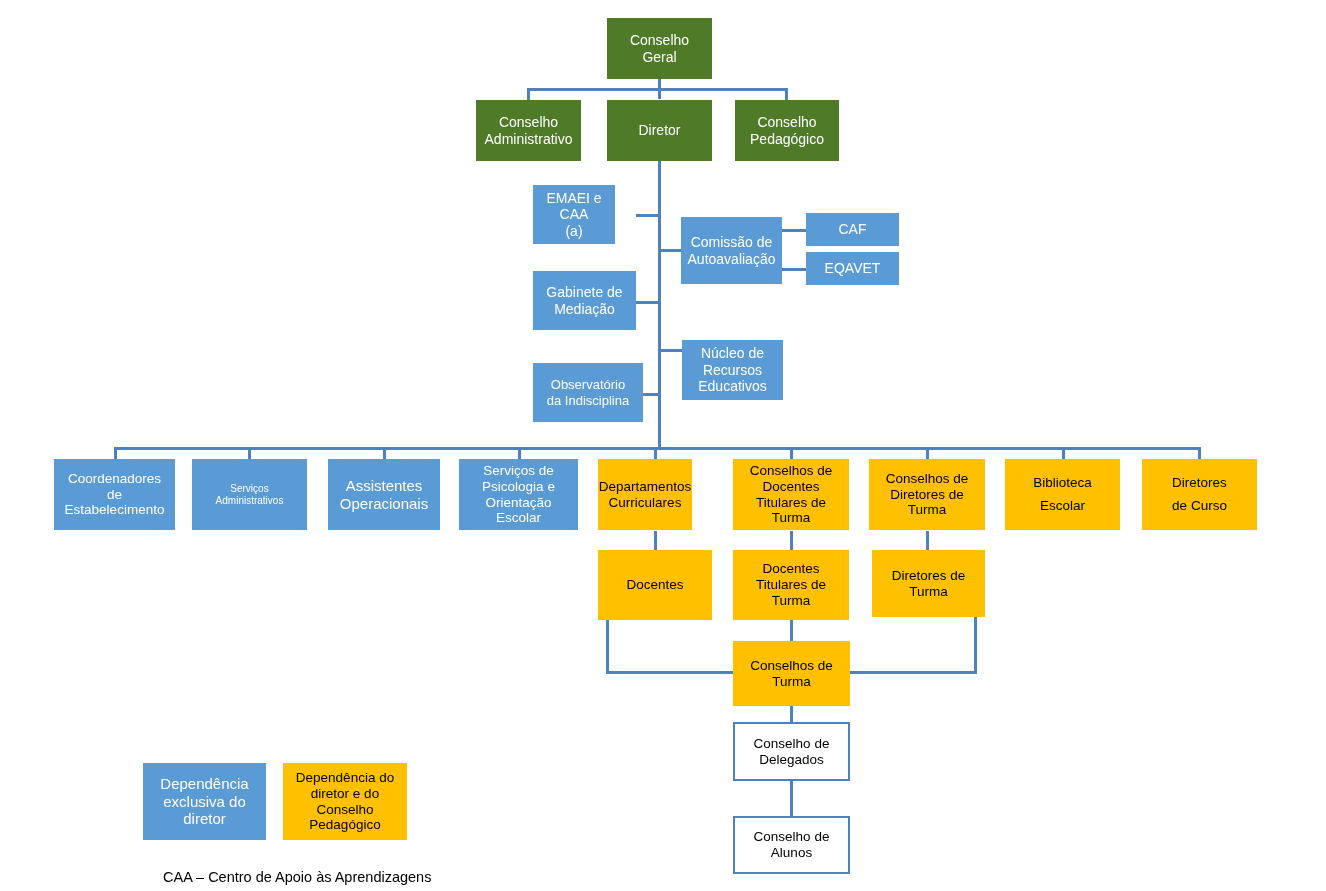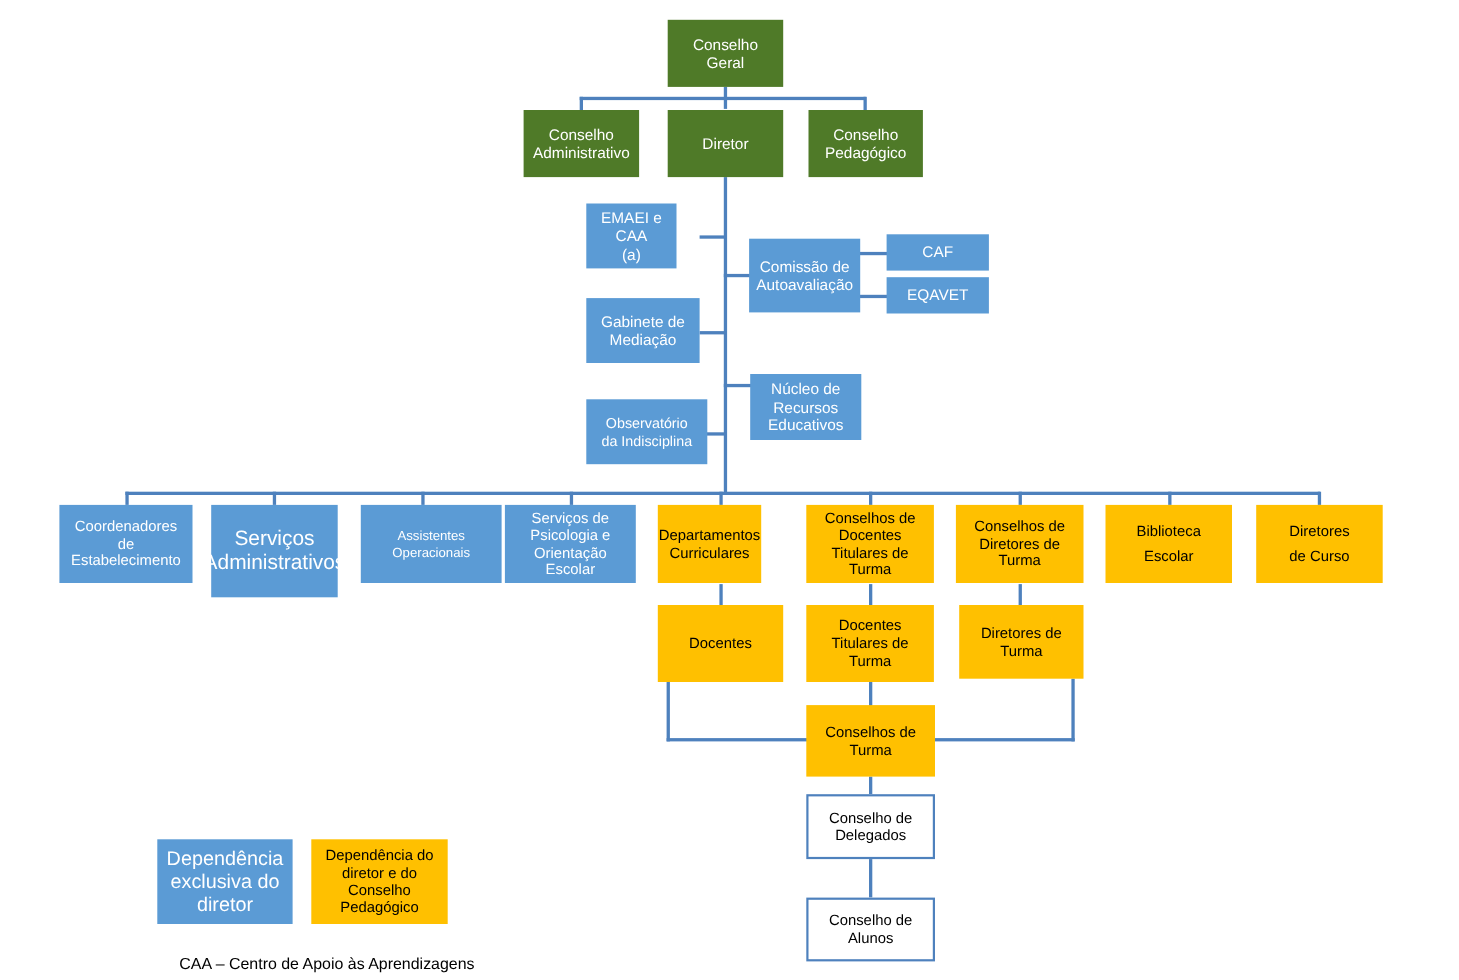--- a/index.html
+++ b/index.html
@@ -94,23 +94,23 @@
 Autoavaliação</div>
   <div class="node blue" style="left:806px;top:213px;width:93px;height:33px;font-size:14px;text-align:right;">CAF</div>
   <div class="node blue" style="left:806px;top:252px;width:93px;height:33px;font-size:14px;">EQAVET</div>
   <div class="node blue" style="left:682px;top:320px;width:101px;height:60px;font-size:14px;margin-top:20px;">Núcleo de
 Recursos
 Educativos</div>
 
   <div class="node blue" style="left:54px;top:459px;width:121px;height:71px;font-size:13.5px;">Coordenadores
 de
 Estabelecimento</div>
-  <div class="node blue" style="left:192px;top:459px;width:115px;height:84px;font-size:19px;">Serviços
+  <div class="node blue" style="left:192px;top:459px;width:115px;height:71px;font-size:10px;">Serviços
 Administrativos</div>
-  <div class="node blue" style="left:328px;top:459px;width:128px;height:71px;font-size:12px;">Assistentes
+  <div class="node blue" style="left:328px;top:459px;width:112px;height:71px;font-size:15px;">Assistentes
 Operacionais</div>
   <div class="node blue" style="left:459px;top:459px;width:119px;height:71px;font-size:13.5px;">Serviços de
 Psicologia e
 Orientação
 Escolar</div>
   <div class="node orange" style="left:598px;top:459px;width:94px;height:71px;font-size:13.5px;">Departamentos
 Curriculares</div>
   <div class="node orange" style="left:733px;top:459px;width:116px;height:71px;font-size:13.5px;">Conselhos de
 Docentes
 Titulares de
@@ -131,21 +131,21 @@
 Turma</div>
 
   <div class="node orange" style="left:733px;top:641px;width:117px;height:65px;font-size:13.5px;">Conselhos de
 Turma</div>
 
   <div class="node white" style="left:733px;top:722px;width:117px;height:59px;font-size:13.5px;">Conselho de
 Delegados</div>
   <div class="node white" style="left:733px;top:816px;width:117px;height:58px;font-size:13.5px;">Conselho de
 Alunos</div>
 
-  <div class="node blue" style="left:143px;top:763px;width:123px;height:77px;font-size:18px;">Dependência
+  <div class="node blue" style="left:143px;top:763px;width:123px;height:77px;font-size:15px;">Dependência
 exclusiva do
 diretor</div>
   <div class="node orange" style="left:283px;top:763px;width:124px;height:77px;font-size:13.5px;">Dependência do
 diretor e do
 Conselho
 Pedagógico</div>
 
   <div class="note" style="left:163px;top:868px;font-size:14.5px;">CAA – Centro de Apoio às Aprendizagens</div>
 
 </div>

